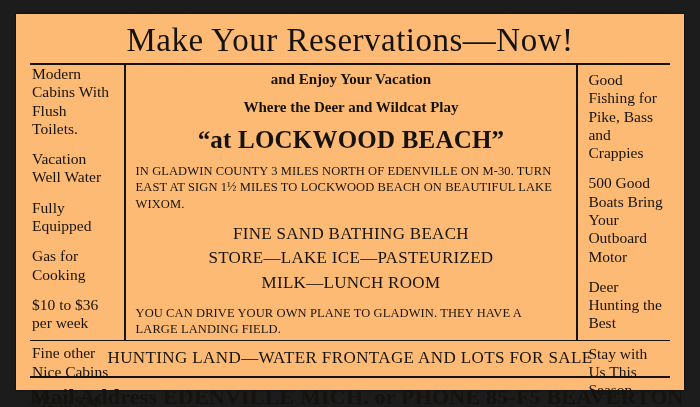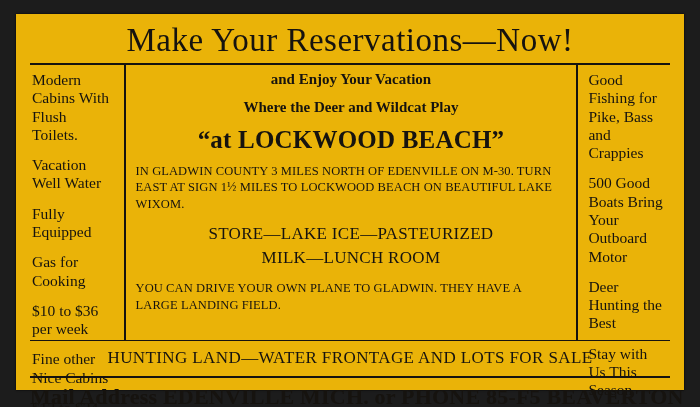--- a/index.html
+++ b/index.html
@@ -13,21 +13,21 @@
     font-family: "Liberation Serif", serif;
     overflow: hidden;
   }
 
   #ad-card {
     position: absolute;
     left: 16px;
     top: 14px;
     width: 668px;
     height: 376px;
-    background: #eab308;
+    background: #fdba74;
     box-shadow: 0 0 2px #000;
   }
 
   .card-inner {
     position: absolute;
     left: 14px;
     top: 10px;
     right: 14px;
     bottom: 8px;
   }
@@ -57,21 +57,21 @@
 
   
   .columns {
     display: flex;
     flex-direction: row;
     align-items: stretch;
     height: 275px;
   }
   .col-left {
     width: 182px;
-    padding: 6px 8px 0 2px;
+    padding: 0 8px 0 2px;
     box-sizing: border-box;
   }
   .col-mid {
     flex: 1 1 auto;
     padding: 5px 10px 0 10px;
     box-sizing: border-box;
     border-left: 2px solid #16130f;
     border-right: 2px solid #16130f;
     text-align: center;
   }
@@ -167,20 +167,21 @@
         <div class="side-line">$12 to $24 per week Fine for Children</div>
 
       </div>
 
       <div class="col-mid">
         <div class="mid-head">and Enjoy Your Vacation</div>
         <div class="mid-head">Where the Deer and Wildcat Play</div>
         <div class="mid-title">“at LOCKWOOD BEACH”</div>
         <div class="mid-body">IN GLADWIN COUNTY 3 MILES NORTH OF EDENVILLE ON M-30. TURN EAST AT SIGN 1½ MILES TO LOCKWOOD BEACH ON BEAUTIFUL LAKE WIXOM.</div>
         <div class="mid-services">
+          <div>FINE SAND BATHING BEACH</div>
           <div>STORE—LAKE ICE—PASTEURIZED</div>
           <div>MILK—LUNCH ROOM</div>
         </div>
         <div class="mid-plane">YOU CAN DRIVE YOUR OWN PLANE TO GLADWIN. THEY HAVE A LARGE LANDING FIELD.</div>
       </div>
 
       <div class="col-right">
         <div class="side-line">Good Fishing for Pike, Bass and Crappies</div>
         <div class="side-line">500 Good Boats Bring Your Outboard Motor</div>
         <div class="side-line">Deer Hunting the Best</div>

